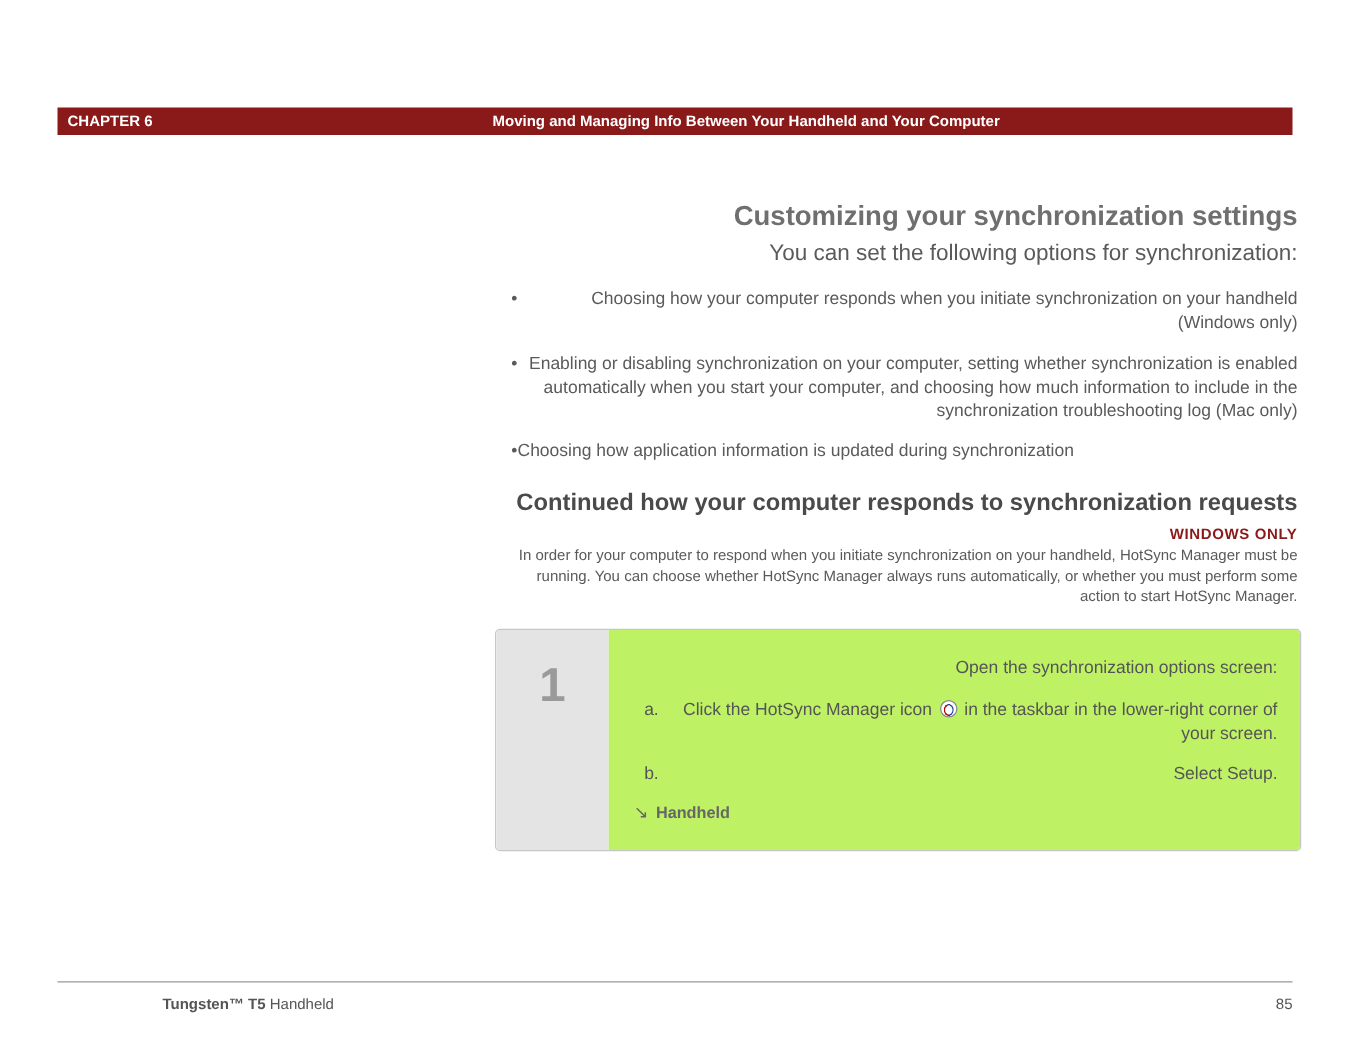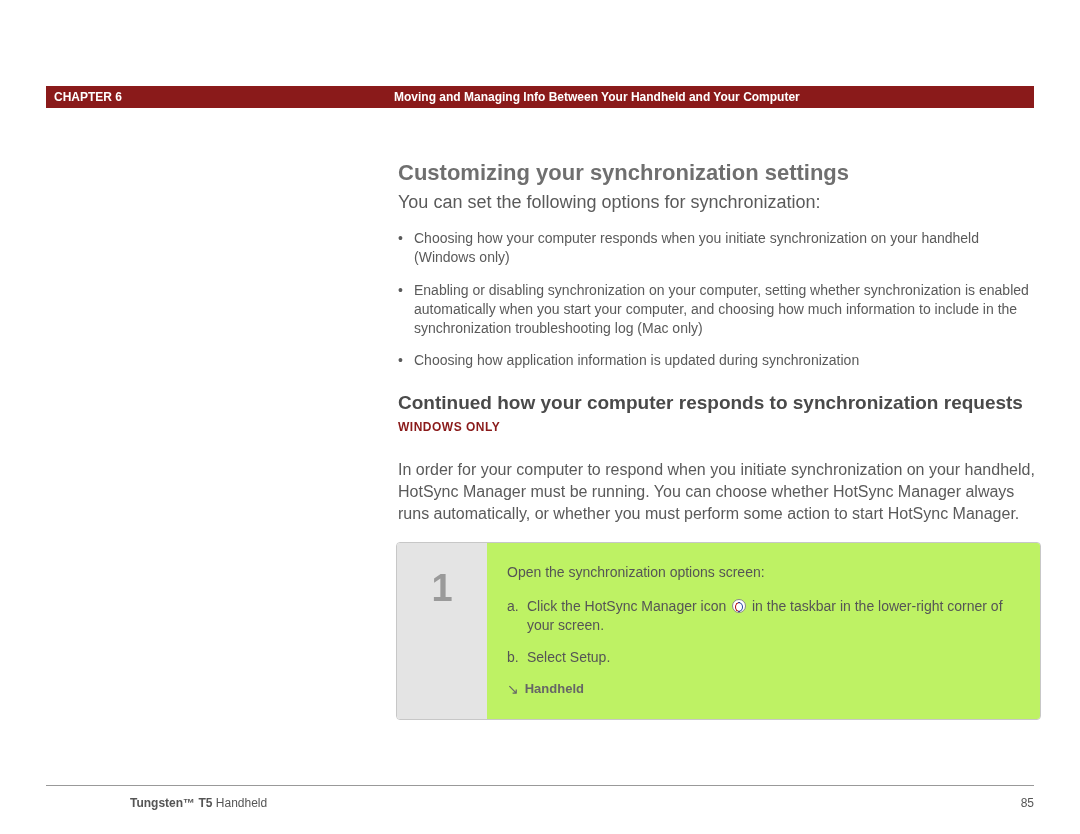--- a/index.html
+++ b/index.html
@@ -29,20 +29,21 @@
     flex: 0 0 340px;
   }
   .header-title {
     flex: 1;
   }
   .content {
     position: absolute;
     top: 160px;
     left: 398px;
     width: 640px;
+    text-align: right;
   }
   .h1 {
     font-size: 22px;
     font-weight: bold;
     color: #6f6f6f;
     margin-bottom: 6px;
   }
   .intro {
     font-size: 18px;
     color: #5a5a5a;
@@ -66,24 +67,24 @@
     font-size: 19px;
     font-weight: bold;
     color: #4a4a4a;
     margin-bottom: 6px;
   }
   .badge {
     font-size: 12px;
     font-weight: bold;
     color: #8a1a1a;
     letter-spacing: 0.5px;
-    margin-bottom: 25px;
+    margin-bottom: 2px;
   }
   .para {
-    font-size: 16px;
+    font-size: 12px;
     color: #5a5a5a;
     line-height: 1.35;
     margin-bottom: 18px;
   }
   .step-box {
     border: 1px solid #c7c7c7;
     border-radius: 4px;
     display: flex;
     overflow: hidden;
     width: 645px;

